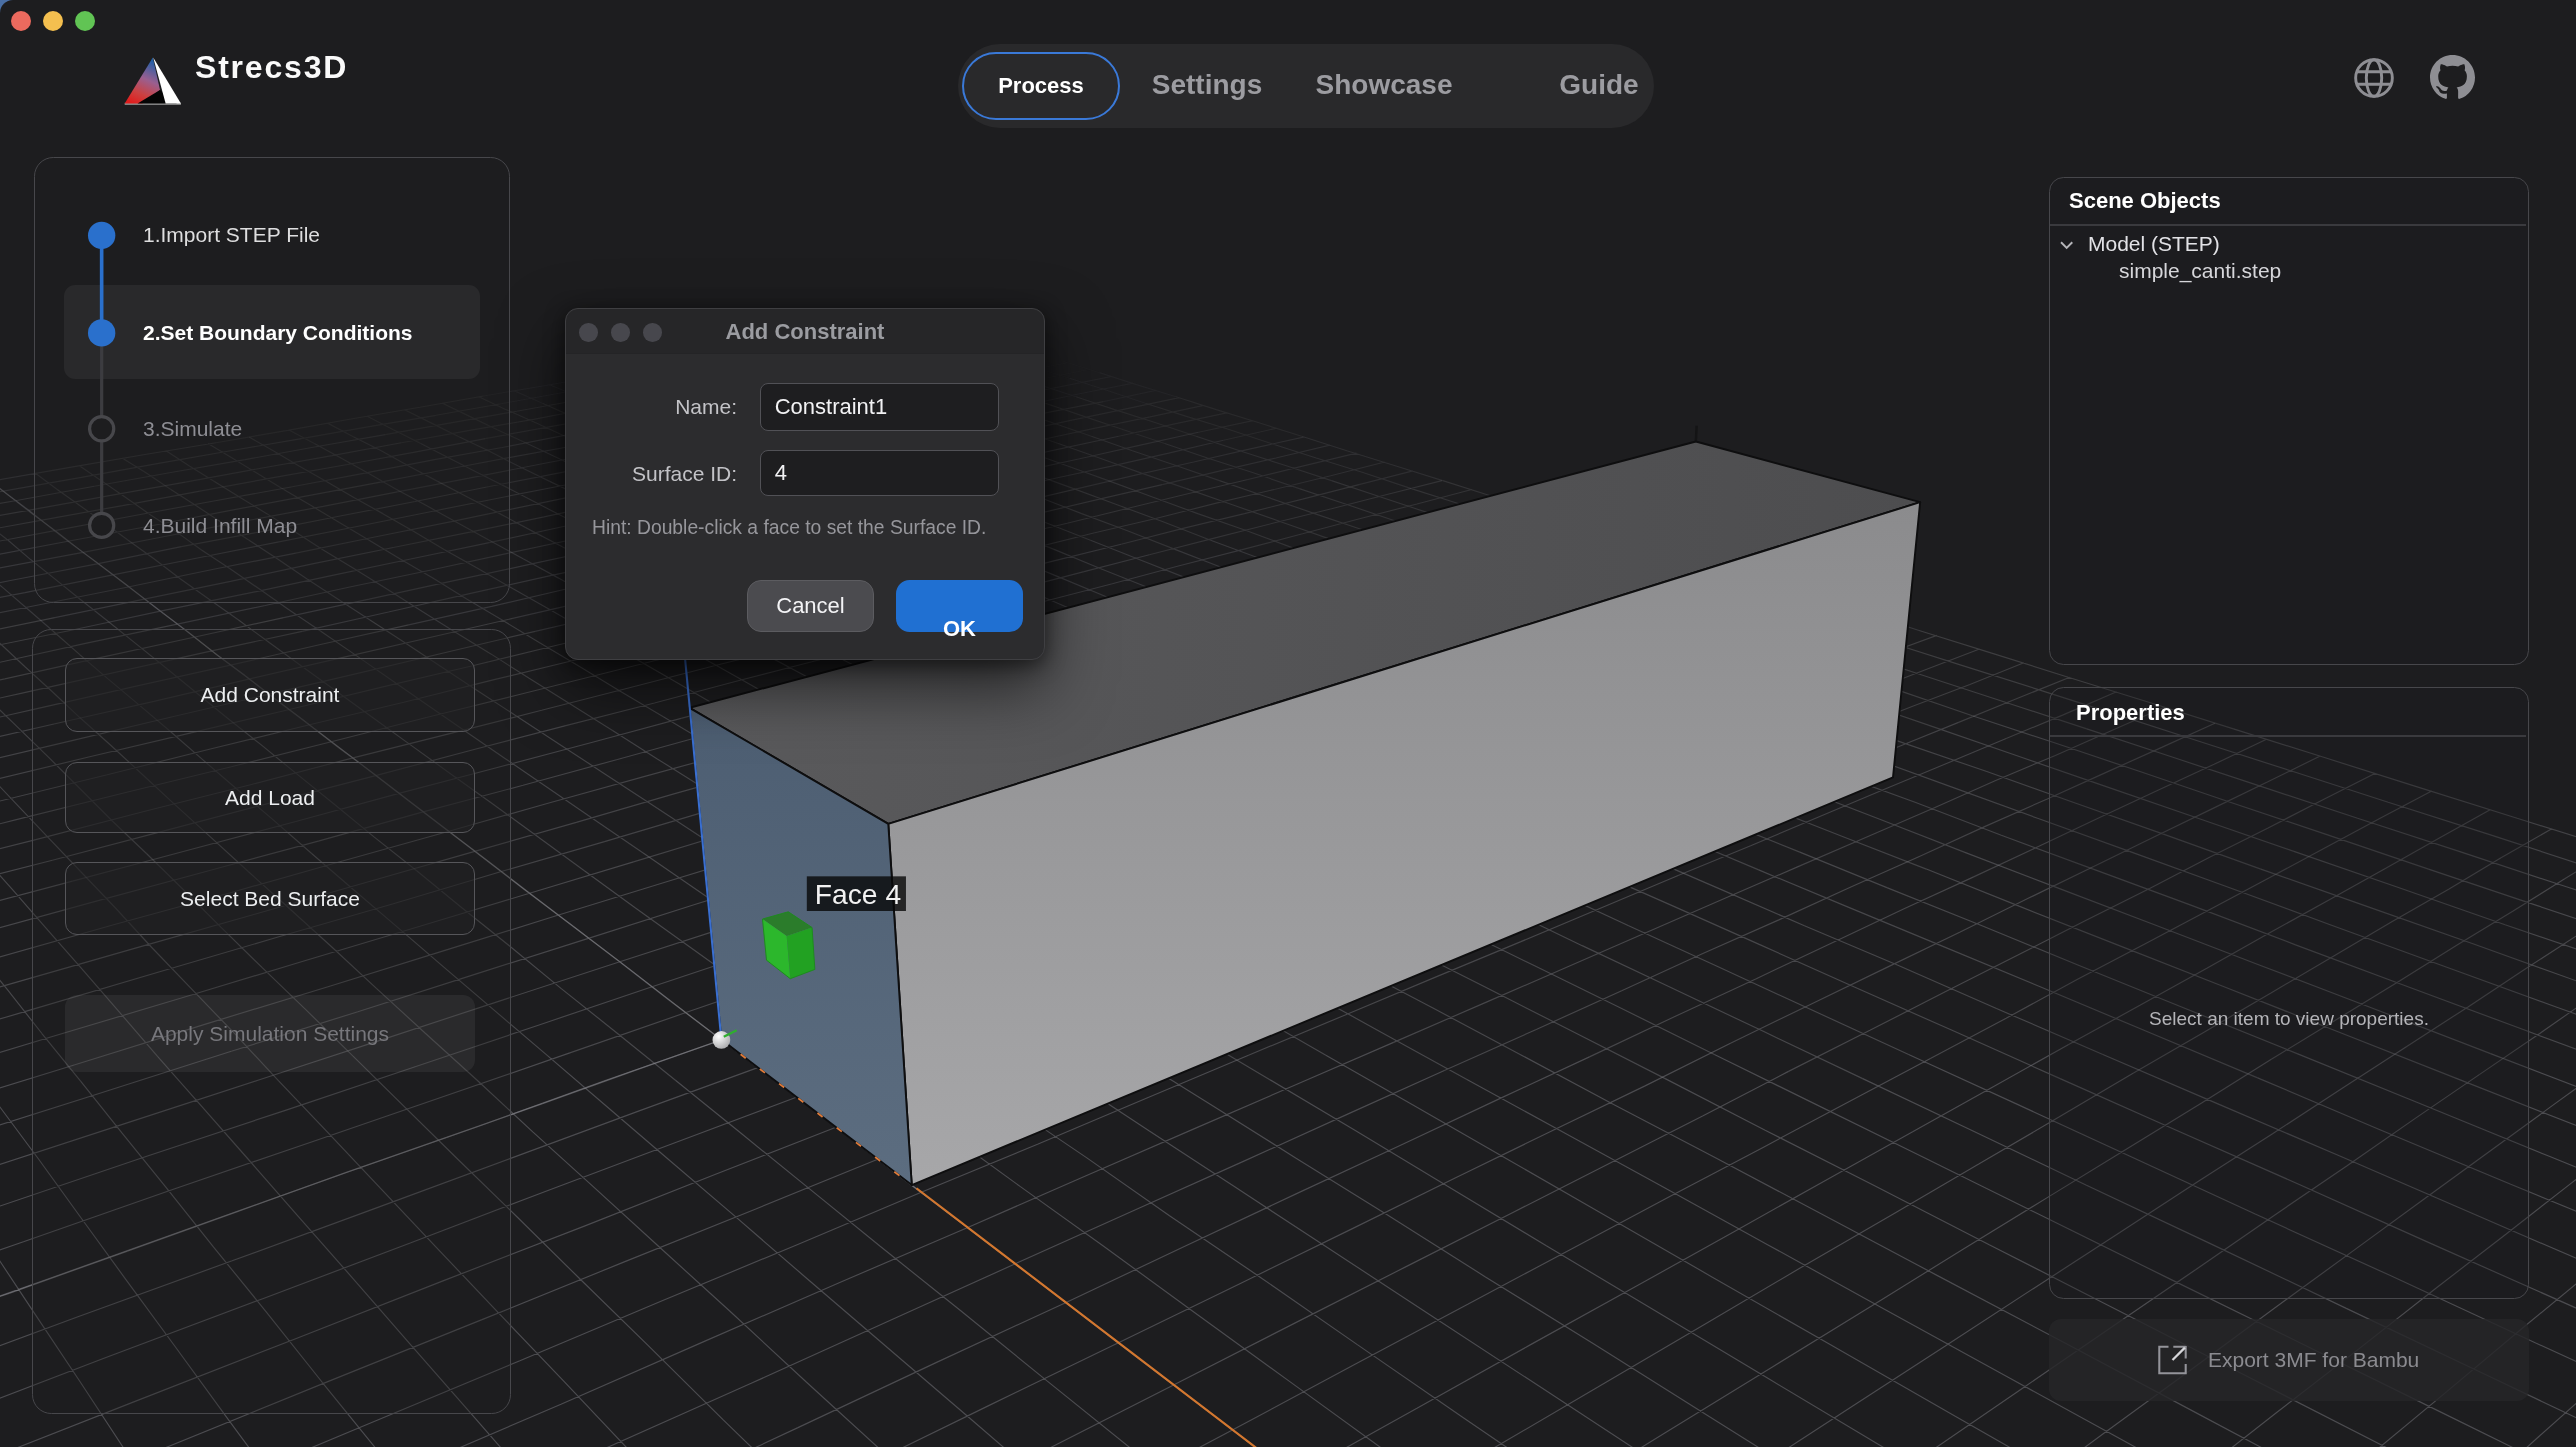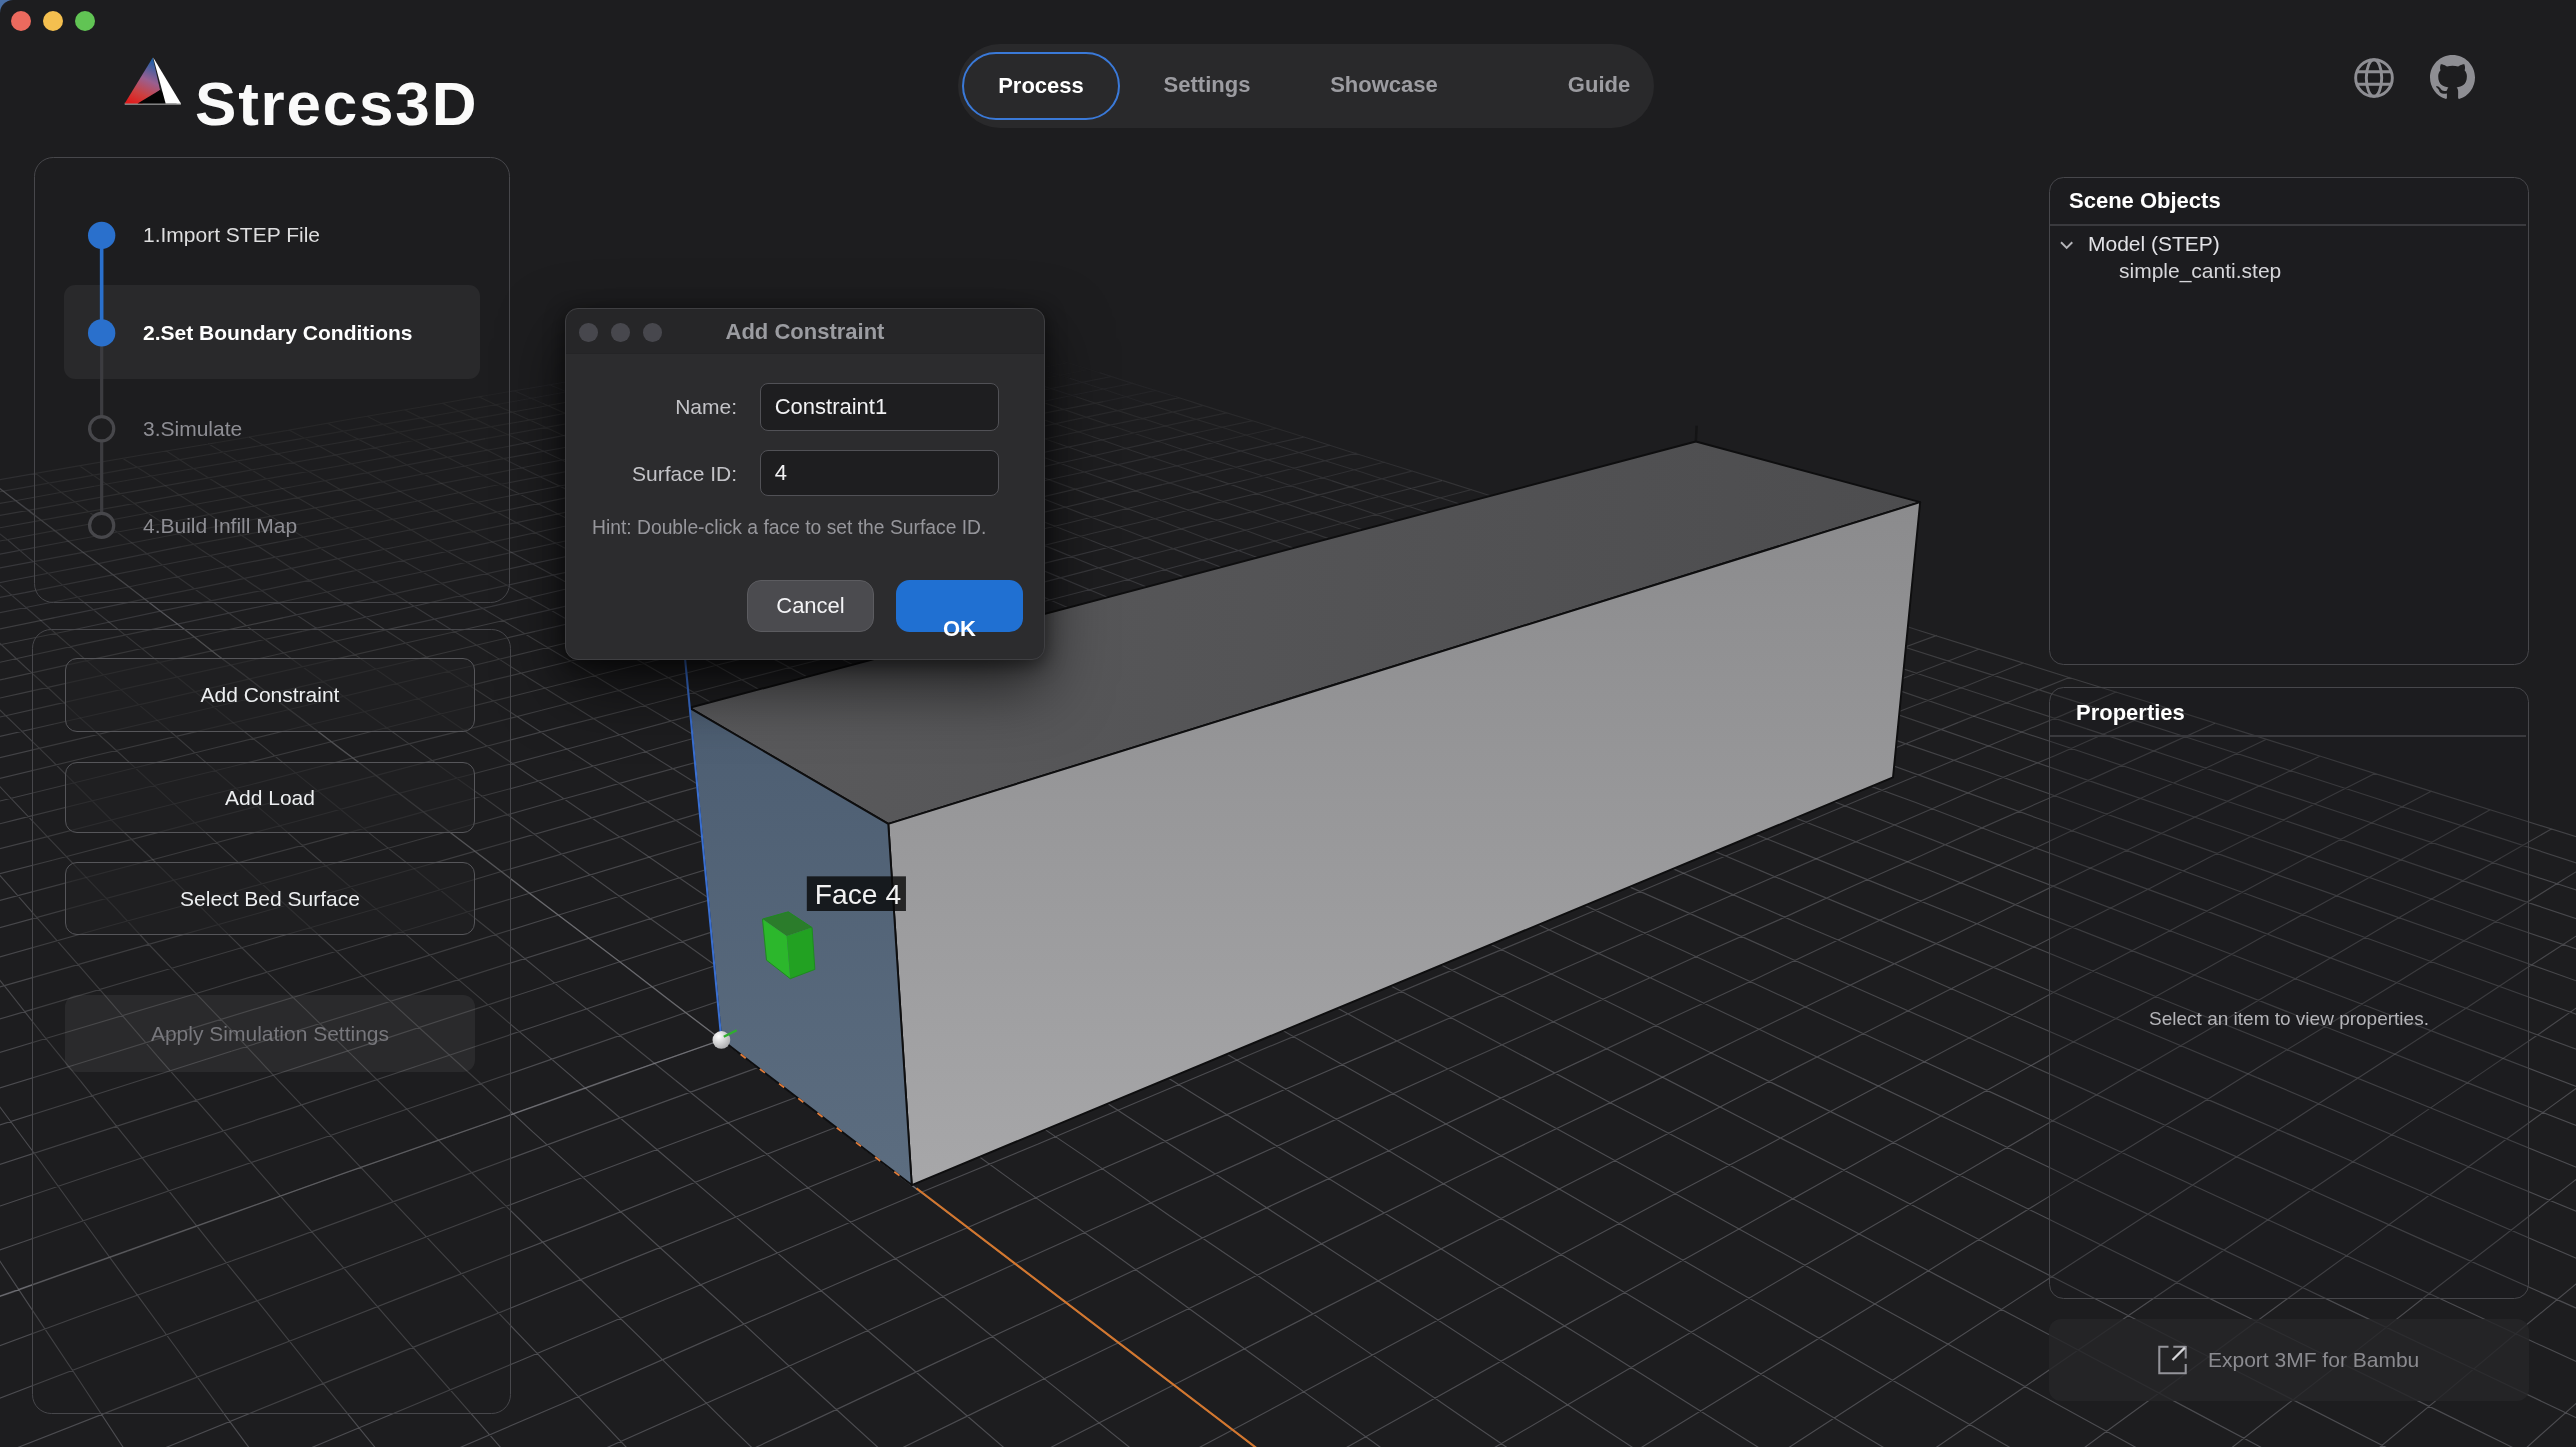--- a/index.html
+++ b/index.html
@@ -3,21 +3,21 @@
 <style>
 * { margin:0; padding:0; box-sizing:border-box; }
 html,body { width:2576px; height:1448px; overflow:hidden; background:#4a6fa5; }
 body { font-family:"Liberation Sans", sans-serif; -webkit-font-smoothing:antialiased; }
 #win { filter:brightness(1); }
 #win { position:absolute; inset:0; background:#1d1d1f; border-top-left-radius:13px; overflow:hidden; }
 #vp { position:absolute; left:0; top:0; }
 .panel { position:absolute; border:1.6px solid #47474b; border-radius:19.3px; background:rgba(30,30,32,0.25); }
 .sidepanel { position:absolute; border:1.6px solid #47474b; border-radius:14.5px; background:rgba(29,29,31,0.25); }
 .traffic { position:absolute; width:20px; height:20px; border-radius:50%; }
-.tabtxt { font-size:22px; color:#9c9ca1; font-weight:600; }
+.tabtxt { font-size:28px; color:#9c9ca1; font-weight:600; }
 .btn { position:absolute; left:65px; width:410px; border:1.6px solid #56565a; border-radius:12px;
    background:rgba(32,32,34,0.55); color:#eceef0; font-size:21px; display:flex; align-items:center; justify-content:center; }
 </style></head>
 <body>
 <div id="win">
 <svg id="vp" width="2576" height="1448" viewBox="0 0 3196 1796">
   <defs>
     <linearGradient id="topg" x1="0" y1="0" x2="1" y2="0">
       <stop offset="0" stop-color="#5a5a5c"></stop>
           <stop offset="1" stop-color="#4d4d4f"></stop>
@@ -138,21 +138,21 @@
           <stop offset="0.42" stop-color="#9a5f8f"></stop>
           <stop offset="0.75" stop-color="#cc4040"></stop>
           <stop offset="1" stop-color="#e01d1d"></stop>
     </linearGradient>
   </defs>
   <rect x="2" y="62" width="70" height="2.6" fill="#8f8f8f"></rect>
   <polygon points="2,63 37,5.5 46,46 24,63" fill="url(#logog)"></polygon>
   <polygon points="46,46 67,63 18,63" fill="#050505"></polygon>
   <polygon points="37.5,5.5 72,63 53,63" fill="#ffffff"></polygon>
 </svg>
-<div style="position:absolute; left:195px; top:68px; font-size:62px; color:#fafafa; font-weight:600; letter-spacing:1.8px;">Strecs3D</div>
+<div style="position:absolute; left:195px; top:49px; font-size:32px; color:#fafafa; font-weight:600; letter-spacing:1.8px;">Strecs3D</div>
 
 <div style="position:absolute; left:958px; top:44px; width:696px; height:84px; background:#29292b; border-radius:42px;"></div>
 <div style="position:absolute; left:962px; top:52px; width:158px; height:68px; border:2px solid #3a79d8; border-radius:34px; display:flex; align-items:center; justify-content:center;">
   <span style="font-size:22px; color:#ffffff; font-weight:700;">Process</span>
 </div>
 <div class="tabtxt" style="position:absolute; left:1207px; top:85px; transform:translate(-50%,-50%);">Settings</div>
 <div class="tabtxt" style="position:absolute; left:1384px; top:85px; transform:translate(-50%,-50%);">Showcase</div>
 <div class="tabtxt" style="position:absolute; left:1599px; top:85px; transform:translate(-50%,-50%);">Guide</div>
 
 <svg style="position:absolute; left:2352px; top:56px;" width="44" height="44" viewBox="0 0 24 24" fill="none" stroke="#8e8e93" stroke-width="1.6">

